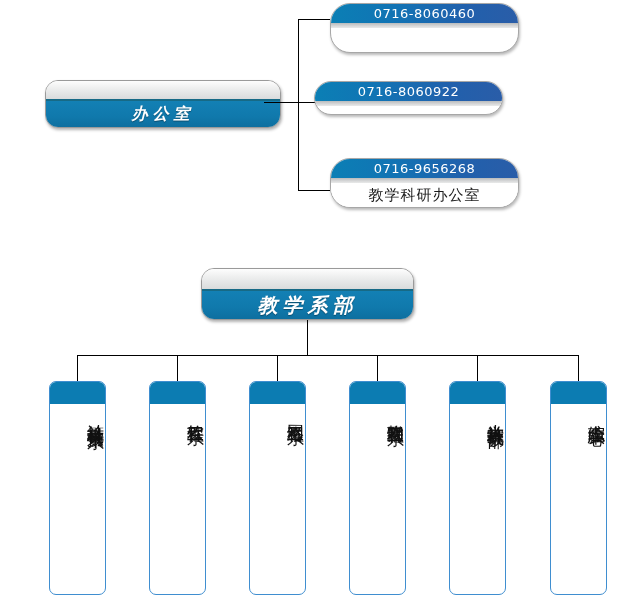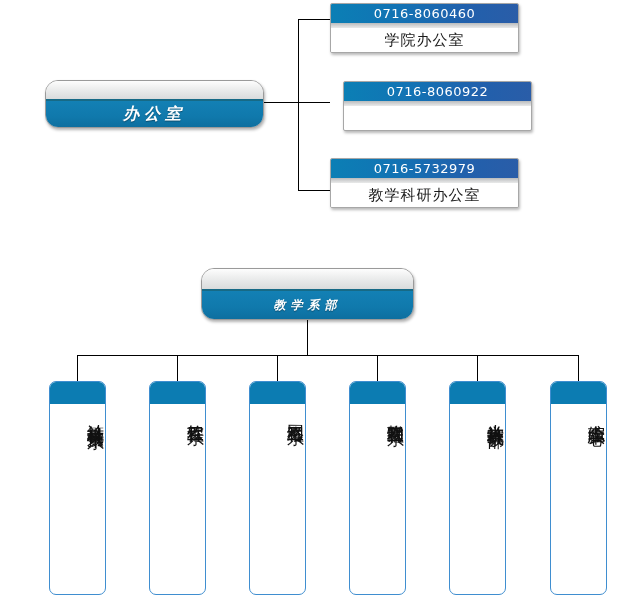--- a/index.html
+++ b/index.html
@@ -51,27 +51,27 @@
   .root-label {
     color: #ffffff;
     font-family: "DejaVu Serif", "Liberation Serif", serif;
     font-weight: bold;
     font-style: italic;
     letter-spacing: 5px;
     text-shadow: 0 1px 1px rgba(0,0,0,0.35);
     transform: translateY(-1px);
   }
   #node-bangongshi .root-label { font-size: 16px; }
-  #node-jiaoxuexibu .root-label { font-size: 12px; }
+  #node-jiaoxuexibu .root-label { font-size: 20px; }
 
   
   .office-card {
     position: absolute;
     border: 1px solid #a7a7a7;
-    border-radius: 2px;
+    border-radius: 20px;
     background: #ffffff;
     overflow: hidden;
     box-shadow: 1px 2px 3px rgba(0,0,0,0.28);
     box-sizing: border-box;
   }
   .office-card .phone {
     height: 19px;
     line-height: 19px;
     text-align: center;
     color: #ffffff;
@@ -132,46 +132,45 @@
     color: #111111;
     font-family: "DejaVu Sans", "Liberation Sans", sans-serif;
     white-space: nowrap;
   }
 </style>
 </head>
 <body>
 
 <div id="canvas">
 
-  <div class="root-node" id="node-bangongshi" style="left:45px; top:80px; width:219px; height:48px;">
+  <div class="root-node" id="node-bangongshi" style="left:45px; top:80px; width:236px; height:48px;">
     <div class="cap"></div>
     <div class="body">
       <span class="root-label">办公室</span>
     </div>
   </div>
 
   <div class="line-h" style="left:264px; top:102px; width:34px;"></div>
   <div class="line-v" style="left:298px; top:19px; height:172px;"></div>
   <div class="line-h" style="left:298px; top:19px; width:32px;"></div>
   <div class="line-h" style="left:298px; top:102px; width:32px;"></div>
   <div class="line-h" style="left:298px; top:190px; width:32px;"></div>
 
   <div class="office-card" style="left:330px; top:3px; width:189px; height:50px;">
     <div class="phone">0716-8060460</div>
     <div class="strip"></div>
-    <div class="name">学院办公室</div>
-  </div>
-
-  <div class="office-card" style="left:343px; top:81px; width:189px; height:50px;">
+  </div>
+
+  <div class="office-card" style="left:314px; top:81px; width:189px; height:34px;">
     <div class="phone">0716-8060922</div>
     <div class="strip"></div>
   </div>
 
   <div class="office-card" style="left:330px; top:158px; width:189px; height:50px;">
-    <div class="phone">0716-5732979</div>
+    <div class="phone">0716-9656268</div>
     <div class="strip"></div>
     <div class="name">教学科研办公室</div>
   </div>
 
   <div class="root-node" id="node-jiaoxuexibu" style="left:201px; top:268px; width:213px; height:52px;">
     <div class="cap"></div>
     <div class="body">
       <span class="root-label">教学系部</span>
     </div>
   </div>

